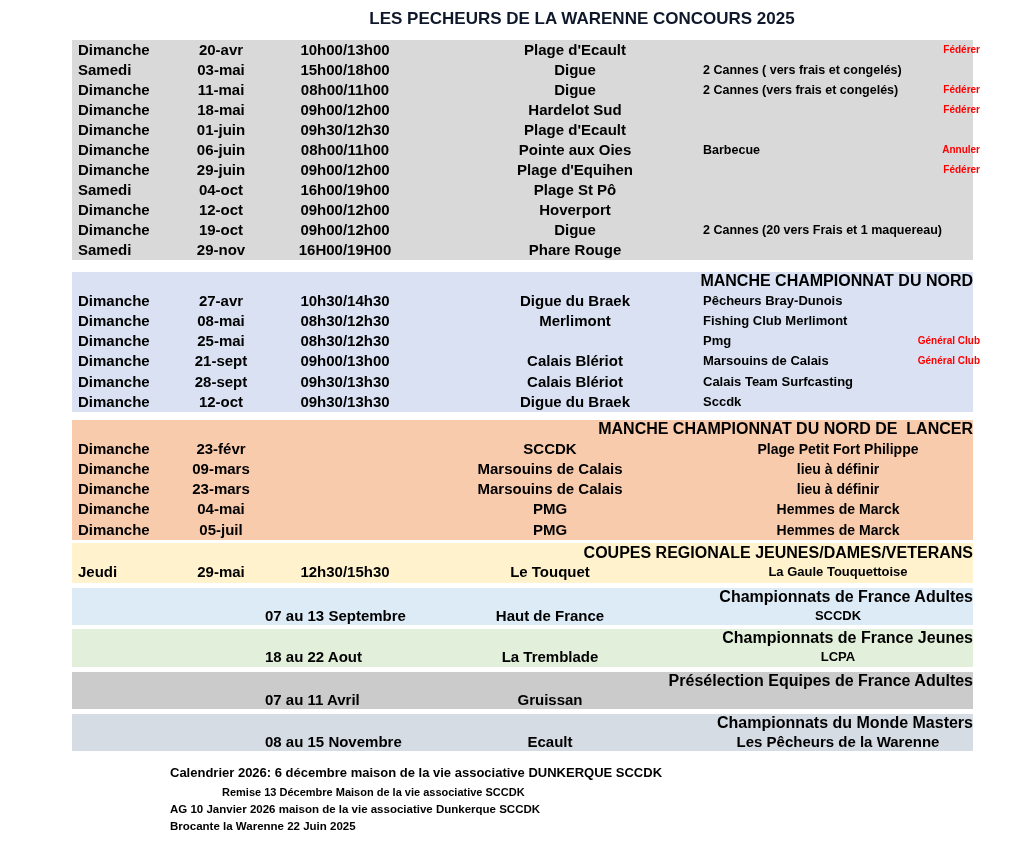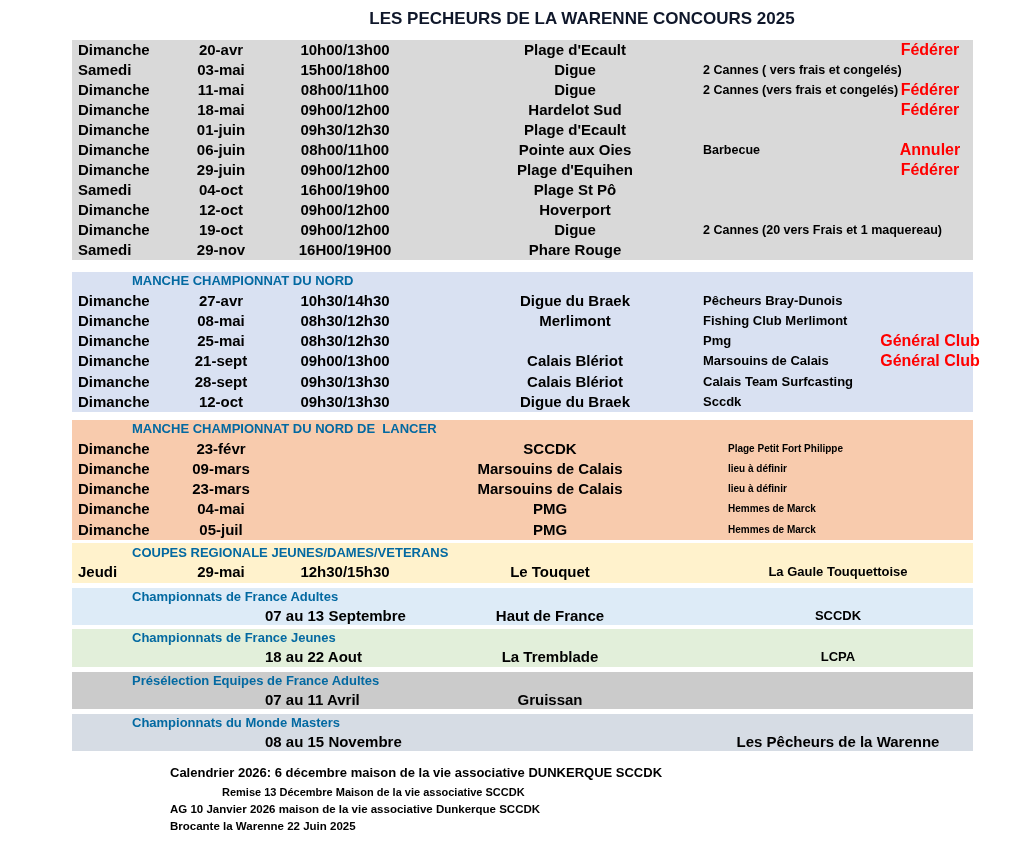--- a/index.html
+++ b/index.html
@@ -18,34 +18,34 @@
   }
   #main{top:40px;height:220px;background:#D9D9D9;}
   #nord{top:272px;height:140px;background:#D9E1F2;}
   #lancer{top:420px;height:120px;background:#F8CBAD;}
   #coupes{top:543px;height:40px;background:#FFF2CC;}
   #fadultes{top:588px;height:37px;background:#DDEBF7;}
   #fjeunes{top:629px;height:38px;background:#E2EFDA;}
   #presel{top:672px;height:37px;background:#CBCBCB;}
   #masters{top:714px;height:37px;background:#D6DCE4;}
   .section-header{
-    position:relative;text-align:left;color:#0369a1;
-    font-size:13px;line-height:18px;padding-left:60px;white-space:pre;
+    position:relative;text-align:right;color:#000000;
+    font-size:16px;line-height:18px;padding-left:60px;white-space:pre;
   }
   .row{position:relative;height:20px;flex:0 0 auto;}
   .c{position:absolute;top:0;line-height:20px;font-size:15px;white-space:nowrap;}
   .day{left:6px;width:95px;}
   .date{left:94px;width:110px;text-align:center;}
   .time{left:213px;width:120px;text-align:center;}
   .place{left:383px;width:240px;text-align:center;}
   .note{left:631px;width:255px;font-size:12.5px;}
   .club{left:631px;width:255px;font-size:13px;}
-  .status{left:808px;width:100px;text-align:center;color:#ff0000;font-size:16px;}
+  .status{left:808px;width:100px;text-align:right;color:#ff0000;font-size:10px;}
   .org{left:358px;width:240px;text-align:center;}
-  .loc{left:656px;width:220px;font-size:10px;}
+  .loc{left:656px;width:220px;text-align:center;font-size:14px;}
   .club2{left:656px;width:220px;text-align:center;font-size:13px;}
   .clublg{left:636px;width:260px;text-align:center;font-size:15px;}
   .dates{left:193px;width:160px;text-align:left;}
   .fline{position:absolute;left:170px;white-space:nowrap;}
   .f1{top:765px;font-size:13px;}
   .f2{top:786px;left:174px;font-size:11px;margin-left:48px;}
   .f3{top:803px;font-size:11.5px;}
   .f4{top:820px;font-size:11.5px;}
 </style>
 </head>
@@ -246,20 +246,21 @@
   <div class="row">
       <span class="c dates">07 au 11 Avril</span>
       <span class="c org">Gruissan</span>
     </div>
 </section>
 
 <section id="masters" class="band">
   <div class="section-header">Championnats du Monde Masters</div>
   <div class="row">
       <span class="c dates">08 au 15 Novembre</span>
+      <span class="c org">Ecault</span>
       <span class="c clublg">Les Pêcheurs de la Warenne</span>
     </div>
 </section>
 
 <div class="fline f1">Calendrier 2026: 6 décembre maison de la vie associative DUNKERQUE SCCDK</div>
 <div class="fline f2">Remise 13 Décembre Maison de la vie associative SCCDK</div>
 <div class="fline f3">AG 10 Janvier 2026 maison de la vie associative Dunkerque SCCDK</div>
 <div class="fline f4">Brocante la Warenne 22 Juin 2025</div>
 
 </body></html>

